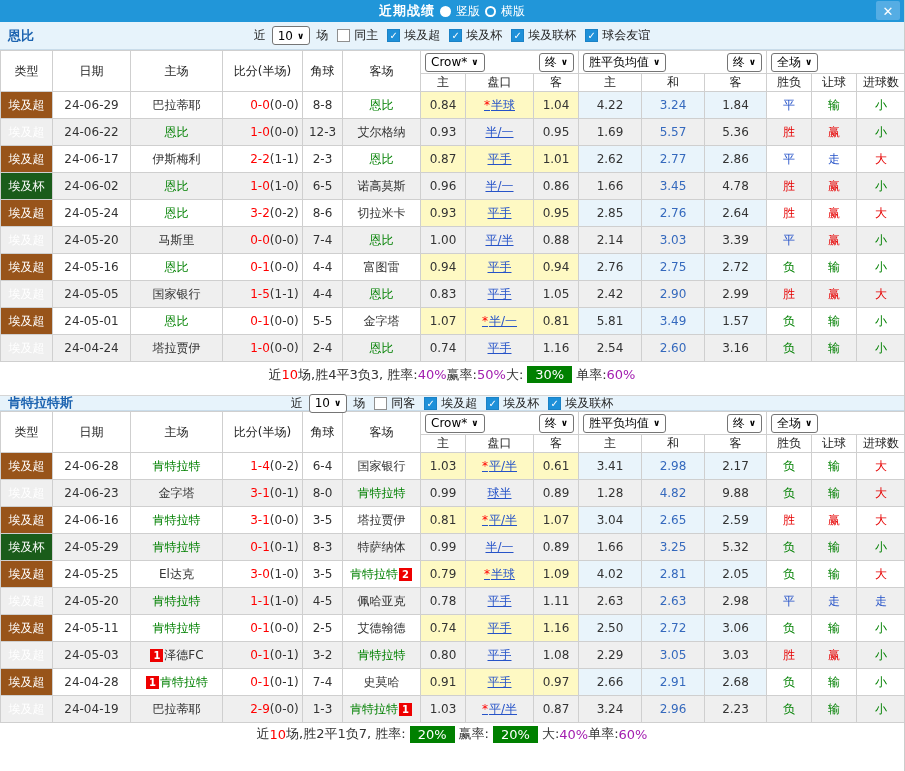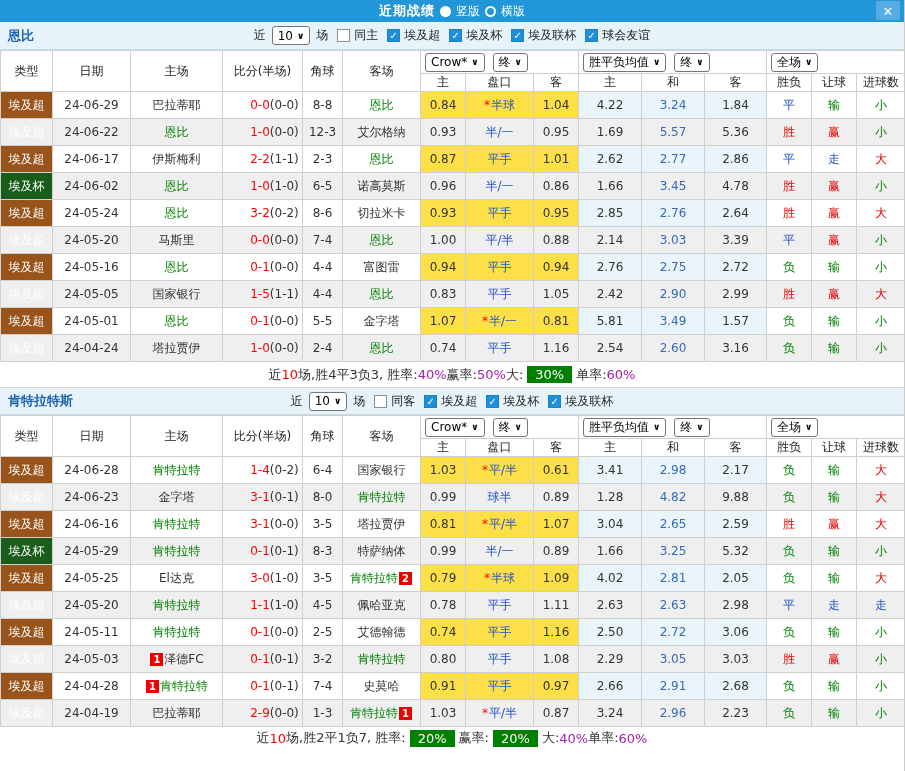--- a/index.html
+++ b/index.html
@@ -11,47 +11,47 @@
   .title { font-weight:bold; font-size:13px; letter-spacing:1px; }
   .radio { display:inline-block; border-radius:50%; }
   .radio.sel { width:11px; height:11px; background:#fff; }
   .radio.unsel { width:11px; height:11px; border:2.5px solid #fff; background:transparent; }
   .radio-label { font-size:12px;font-family:Liberation Mono, monospace; }
   .close { position:absolute; right:4px; top:1px; width:24px; height:19px; background:#55ade4; border-radius:2px; color:#fff; display:flex; align-items:center; justify-content:center; cursor:pointer; }
   .x-icon::before { content:"✕"; font-size:13px; font-weight:bold; }
 
   
   .filterbar { height:28px; background:#e7f3fb; display:flex; align-items:center; justify-content:center; position:relative; font-size:12px; color:#222; border-bottom:1px solid #c9dcea; }
-  .filterbar.t2 { height:28px; border-top:1px solid #d5d5d5; }
+  .filterbar.t2 { height:16px; border-top:1px solid #d5d5d5;margin-top:8px; }
   .teamname { position:absolute; left:8px; font-weight:bold; font-size:13px; color:#1c63b0; }
   .filters { display:flex; align-items:center; }
   .flabel { margin:0 2px; }
   .cb { width:13px; height:13px; border:1px solid #8f8f8f; background:#fff; display:inline-block; margin:0 2px 0 7px; flex:none; }
   .cb.on { background:#1e90d9; border-color:#1b82c6; color:#fff; font-size:10px; line-height:12px; text-align:center; }
   .cb.on::after { content:"✓"; }
   .selbox { display:inline-flex; align-items:center; border:1px solid #757575; border-radius:3px; background:#fff; height:19px; padding:0 5px; margin:0 4px; font-size:12px; color:#000; cursor:pointer; }
   .selbox::after { content:"∨"; font-size:9px; margin-left:4px; font-weight:bold; }
 
   
   table.grid { border-collapse:collapse; table-layout:fixed; width:905px; }
   table.grid th, table.grid td { border:1px solid #cfcfcf; text-align:center; padding:0; overflow:hidden; white-space:nowrap; }
   thead th { font-weight:normal; color:#222; background:#fff; font-size:12px; }
   tr.h1 th { height:23px; }
   tr.h2 th { height:17px; }
-  .hgroup { display:flex; align-items:center; justify-content:flex-start; }
+  .hgroup { display:flex; align-items:center; justify-content:space-between; }
   tbody td { height:27px; font-size:12px; color:#333; }
   tr.alt td { background:#efefef; }
-  td.cream { background:#fde047; }
+  td.cream { background:#fef9c3; }
   td.bblue { background:#e9f4fb; }
   td.c-type { background:#98541a; color:#fff; }
   td.c-type.cup { background:#1a5c1a; }
   .gteam { color:#008000; }
   .score-ft { color:#ff0000;margin-left:24px; }
   .score-ht { color:#333; }
-  td.hc { color:#2653c8; }
+  td.hc { color:#2653c8;text-decoration:underline; }
   .star { color:#ff0000; margin-right:1px; }
   td.dnum { color:#3569bd; }
   .badge { background:#ee0000; color:#fff; font-size:10px; line-height:13px; padding:0 3px; display:inline-block; font-weight:bold; margin:0 1px; }
 
   
   .summary { height:25px; display:flex; align-items:center; justify-content:center; font-size:13px; color:#333; background:#fff; }
   .summary.s2 { height:22px; }
   .seg-plain { color:#333; }
   .seg-red { color:#ff0000; }
   .seg-blue { color:#a21caf; }

